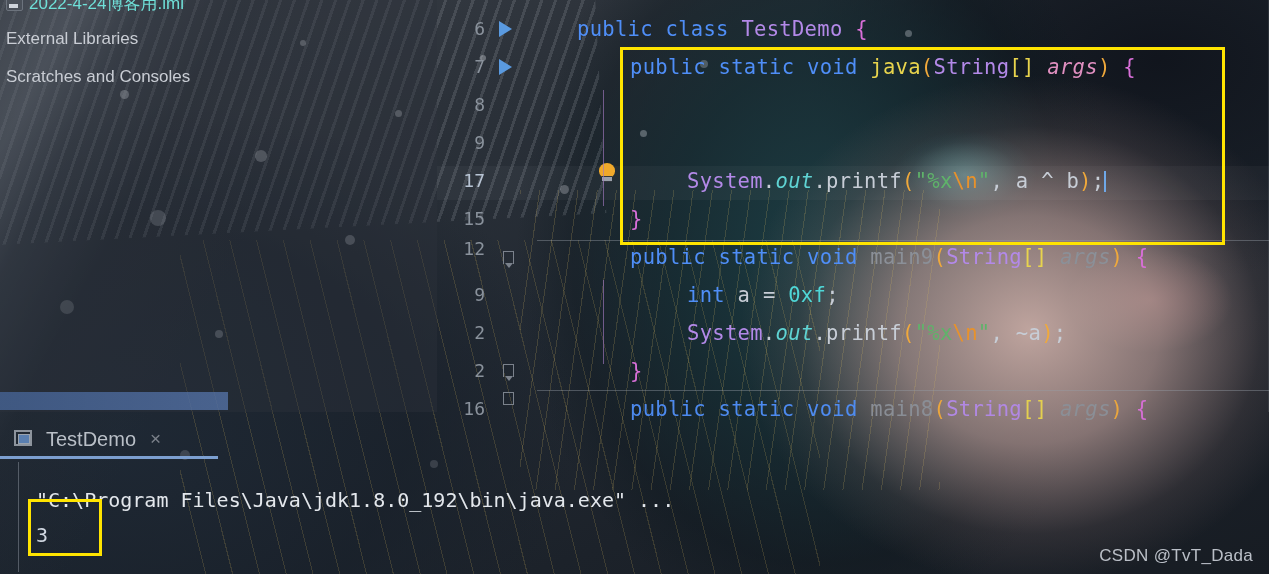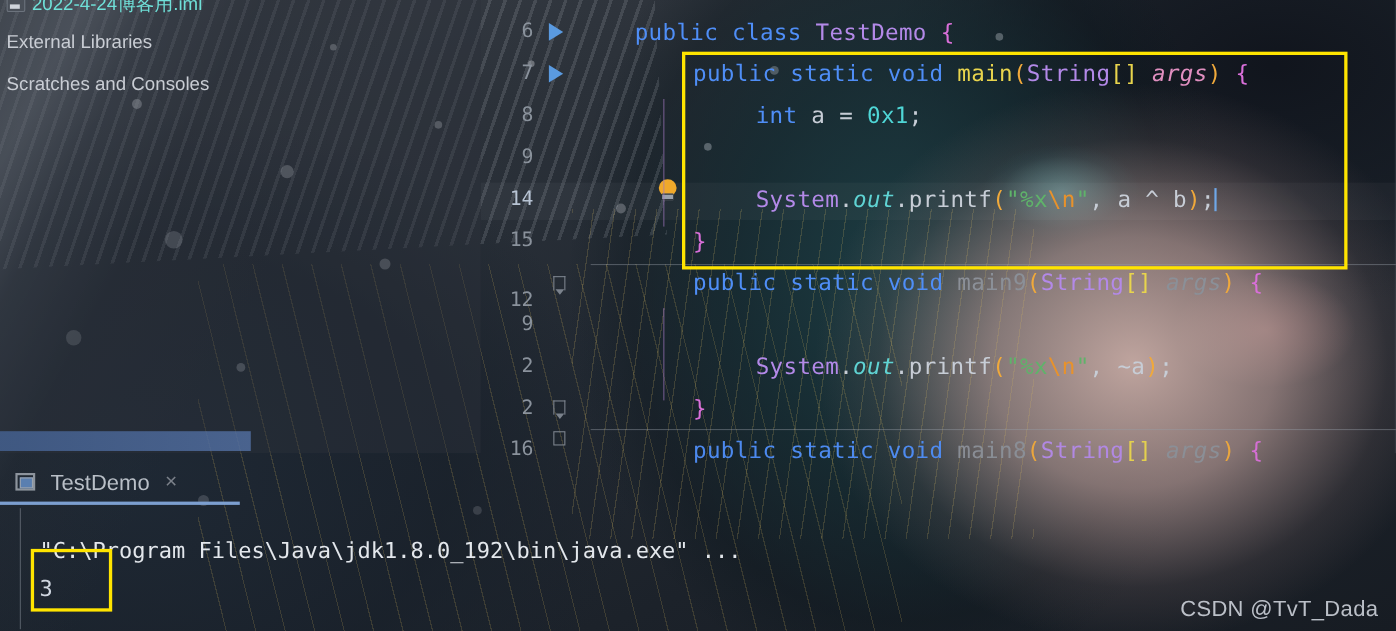--- a/index.html
+++ b/index.html
@@ -243,21 +243,21 @@
     position: absolute; left: 36px;
     font-family: "DejaVu Sans Mono", monospace;
     font-size: 20px; color: #e3e7ec; white-space: pre;
   }
   .cons-line.out { color: #cfd6e0; }
 
   
   .watermark {
     position: absolute; right: 16px; bottom: 8px;
     font-family: "Liberation Sans", sans-serif;
-    font-size: 20px; color: rgba(215,220,228,0.85);
+    font-size: 17px; color: rgba(215,220,228,0.85);
     letter-spacing: .3px;
     margin-top: 31px;
   }
 
   
   .right-edge {
     position: absolute; right: 0; top: 0; width: 1px; height: 412px;
     background: rgba(150,158,168,0.18);
   }
 </style>
@@ -304,23 +304,23 @@
 
   <div class="editor">
 
     <div class="cur-line-band"></div>
 
     <div class="gutter">
       <div class="lnum" style="top:18px">6</div>
       <div class="lnum" style="top:56px">7</div>
       <div class="lnum" style="top:94px">8</div>
       <div class="lnum" style="top:132px">9</div>
-      <div class="lnum current" style="top:170px">14</div>
+      <div class="lnum current" style="top:170px">17</div>
       <div class="lnum" style="top:208px">15</div>
-      <div class="lnum" style="top:262px">12</div>
+      <div class="lnum" style="top:238px">12</div>
       <div class="lnum" style="top:284px">9</div>
       <div class="lnum" style="top:322px">2</div>
       <div class="lnum" style="top:360px">2</div>
       <div class="lnum" style="top:398px">16</div>
 
       <div class="run-arrow" style="top:21px"></div>
       <div class="run-arrow" style="top:59px"></div>
 
       <div class="bulb" style="top:163px">
         <span class="glass"></span>
@@ -335,31 +335,31 @@
     <div class="code">
 
       <div class="indent-guide" style="left:66px; top:90px;  height:116px;"></div>
       <div class="indent-guide" style="left:66px; top:280px; height:84px;"></div>
 
       <div class="msep" style="top:240px"></div>
       <div class="msep" style="top:390px"></div>
 
       <div class="cline" style="top:18px; left:40px;"><span class="kw">public</span> <span class="kw">class</span> <span class="cls">TestDemo</span> <span class="brace">{</span></div>
 
-      <div class="cline" style="top:56px; left:93px;"><span class="kw">public</span> <span class="kw">static</span> <span class="kw">void</span> <span class="mth">main</span><span class="par">(</span><span class="cls">String</span><span class="brk">[]</span> <span class="arg">args</span><span class="par">)</span> <span class="brace">{</span></div>
-
-      <div class="cline" style="top:94px; left:150px;"><span class="kw">int</span> <span class="var">a</span> <span class="op">=</span> <span class="num">0x1</span><span class="semi">;</span></div>
+      <div class="cline" style="top:56px; left:93px;"><span class="kw">public</span> <span class="kw">static</span> <span class="kw">void</span> <span class="mth">java</span><span class="par">(</span><span class="cls">String</span><span class="brk">[]</span> <span class="arg">args</span><span class="par">)</span> <span class="brace">{</span></div>
+
 
 
       <div class="cline" style="top:170px; left:150px;"><span class="cls">System</span><span class="op">.</span><span class="fld">out</span><span class="op">.</span><span class="call">printf</span><span class="par">(</span><span class="str">"%x</span><span class="esc">\n</span><span class="str">"</span><span class="op">,</span> <span class="var">a</span> <span class="op">^</span> <span class="var">b</span><span class="par">)</span><span class="semi">;</span><span class="caret"></span></div>
 
       <div class="cline" style="top:208px; left:93px;"><span class="brace">}</span></div>
 
       <div class="cline" style="top:246px; left:93px;"><span class="kw">public</span> <span class="kw">static</span> <span class="kw">void</span> <span class="dim">main9</span><span class="par">(</span><span class="cls">String</span><span class="brk">[]</span> <span class="dim" style="font-style:italic">args</span><span class="par">)</span> <span class="brace">{</span></div>
 
+      <div class="cline" style="top:284px; left:150px;"><span class="kw">int</span> <span class="var">a</span> <span class="op">=</span> <span class="num">0xf</span><span class="semi">;</span></div>
 
       <div class="cline" style="top:322px; left:150px;"><span class="cls">System</span><span class="op">.</span><span class="fld">out</span><span class="op">.</span><span class="call">printf</span><span class="par">(</span><span class="str">"%x</span><span class="esc">\n</span><span class="str">"</span><span class="op">,</span> <span class="op">~</span><span class="var">a</span><span class="par">)</span><span class="semi">;</span></div>
 
       <div class="cline" style="top:360px; left:93px;"><span class="brace">}</span></div>
 
       <div class="cline ln16" style="top:398px; left:93px;"><span class="kw">public</span> <span class="kw">static</span> <span class="kw">void</span> <span class="dim">main8</span><span class="par">(</span><span class="cls">String</span><span class="brk">[]</span> <span class="dim" style="font-style:italic">args</span><span class="par">)</span> <span class="brace">{</span></div>
     </div>
 
     <div class="right-edge"></div>
   </div>

